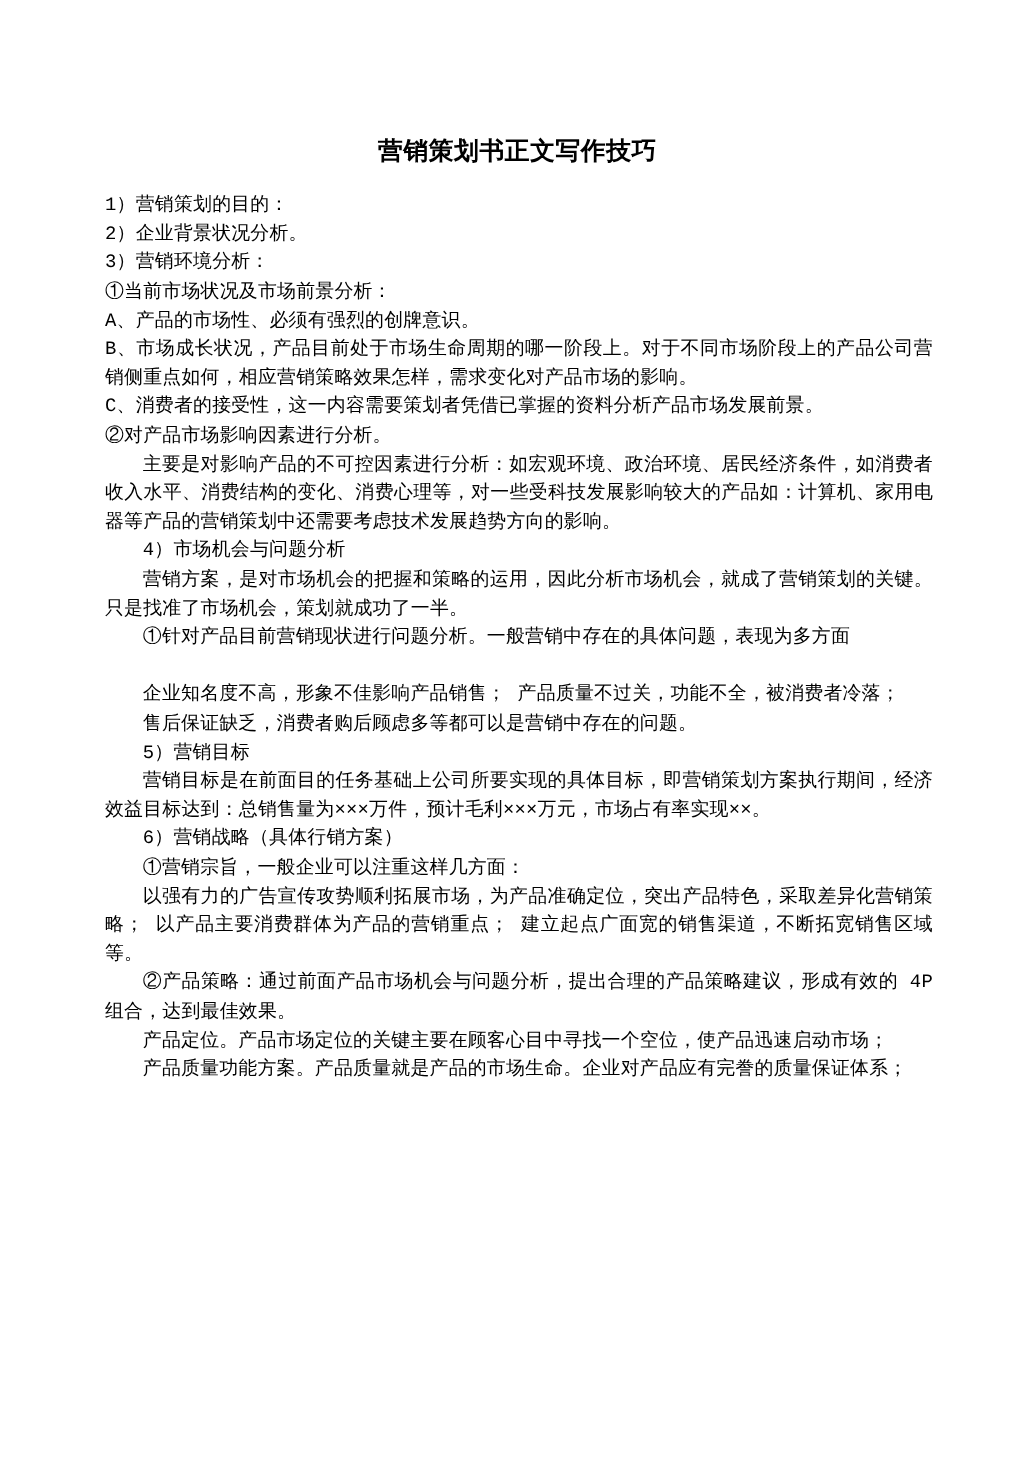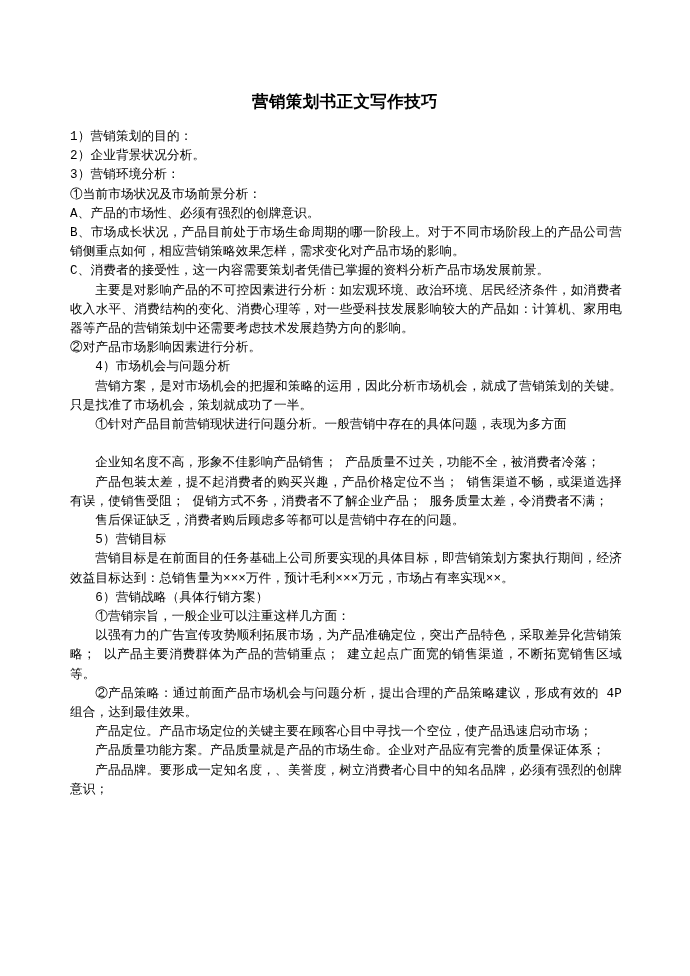--- a/index.html
+++ b/index.html
@@ -24,21 +24,21 @@
   .doc-title {
     position: absolute;
     top: 91px;
     left: 0;
     width: 690px;
     text-align: center;
     font-size: 16.5px;
     font-weight: bold;
     letter-spacing: 0.4px;
     line-height: 20px;
-    font-family: Liberation Sans, sans-serif;
+    font-family: Liberation Serif, serif;
   }
   .body-text {
     position: absolute;
     top: 128px;
     left: 70px;
     width: 552px;
   }
   .para {
     margin: 0;
     padding: 0;
@@ -69,33 +69,31 @@
   <div class="doc-title">营销策划书正文写作技巧</div>
 
   <div class="body-text">
     <p class="para noindent">1）营销策划的目的：</p>
     <p class="para noindent">2）企业背景状况分析。</p>
     <p class="para noindent">3）营销环境分析：</p>
     <p class="para noindent">①当前市场状况及市场前景分析：</p>
     <p class="para noindent">A、产品的市场性、必须有强烈的创牌意识。</p>
     <p class="para noindent">B、市场成长状况，产品目前处于市场生命周期的哪一阶段上。对于不同市场阶段上的产品公司营销侧重点如何，相应营销策略效果怎样，需求变化对产品市场的影响。</p>
     <p class="para noindent">C、消费者的接受性，这一内容需要策划者凭借已掌握的资料分析产品市场发展前景。</p>
+    <p class="para noindent">②对产品市场影响因素进行分析。</p>
     <p class="para indent">主要是对影响产品的不可控因素进行分析：如宏观环境、政治环境、居民经济条件，如消费者收入水平、消费结构的变化、消费心理等，对一些受科技发展影响较大的产品如：计算机、家用电器等产品的营销策划中还需要考虑技术发展趋势方向的影响。</p>
-    <p class="para noindent">②对产品市场影响因素进行分析。</p>
     <p class="para indent">4）市场机会与问题分析</p>
     <p class="para indent">营销方案，是对市场机会的把握和策略的运用，因此分析市场机会，就成了营销策划的关键。只是找准了市场机会，策划就成功了一半。</p>
     <p class="para indent">①针对产品目前营销现状进行问题分析。一般营销中存在的具体问题，表现为多方面</p>
     <div class="blankline">&nbsp;</div>
     <p class="para indent">企业知名度不高，形象不佳影响产品销售； 产品质量不过关，功能不全，被消费者冷落；</p>
-    <p class="para indent">产品包装太差，提不起消费者的购买兴趣，产品价格定位不当； 销售渠道不畅，或渠道选择有误，使销售受阻； 促销方式不务，消费者不了解企业产品； 服务质量太差，令消费者不满；</p>
     <p class="para indent">售后保证缺乏，消费者购后顾虑多等都可以是营销中存在的问题。</p>
     <p class="para indent">5）营销目标</p>
     <p class="para indent">营销目标是在前面目的任务基础上公司所要实现的具体目标，即营销策划方案执行期间，经济效益目标达到：总销售量为×××万件，预计毛利×××万元，市场占有率实现××。</p>
     <p class="para indent">6）营销战略（具体行销方案）</p>
     <p class="para indent">①营销宗旨，一般企业可以注重这样几方面：</p>
     <p class="para indent">以强有力的广告宣传攻势顺利拓展市场，为产品准确定位，突出产品特色，采取差异化营销策略； 以产品主要消费群体为产品的营销重点； 建立起点广面宽的销售渠道，不断拓宽销售区域等。</p>
     <p class="para indent">②产品策略：通过前面产品市场机会与问题分析，提出合理的产品策略建议，形成有效的 4P 组合，达到最佳效果。</p>
     <p class="para indent">产品定位。产品市场定位的关键主要在顾客心目中寻找一个空位，使产品迅速启动市场；</p>
     <p class="para indent">产品质量功能方案。产品质量就是产品的市场生命。企业对产品应有完誊的质量保证体系；</p>
-    <p class="para indent">产品品牌。要形成一定知名度，、美誉度，树立消费者心目中的知名品牌，必须有强烈的创牌意识；</p>
   </div>
 
 </div>
 
 </body></html>

